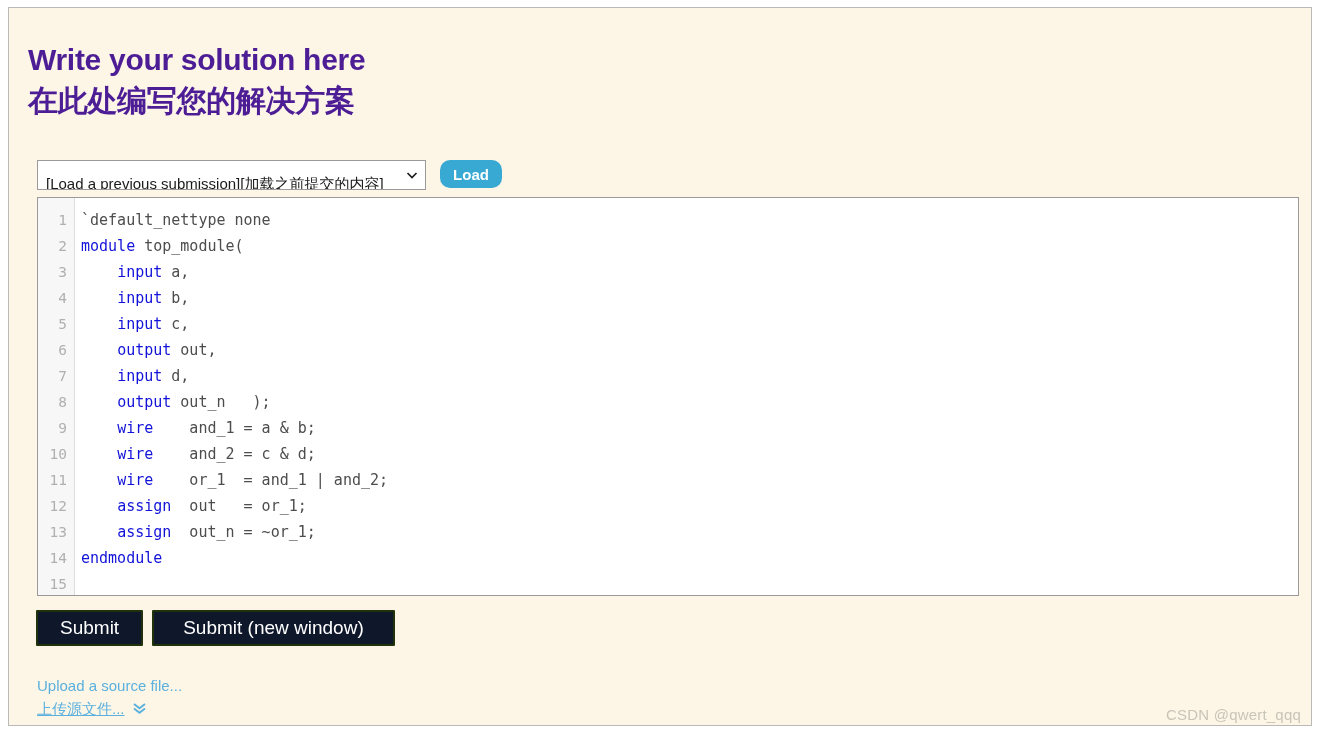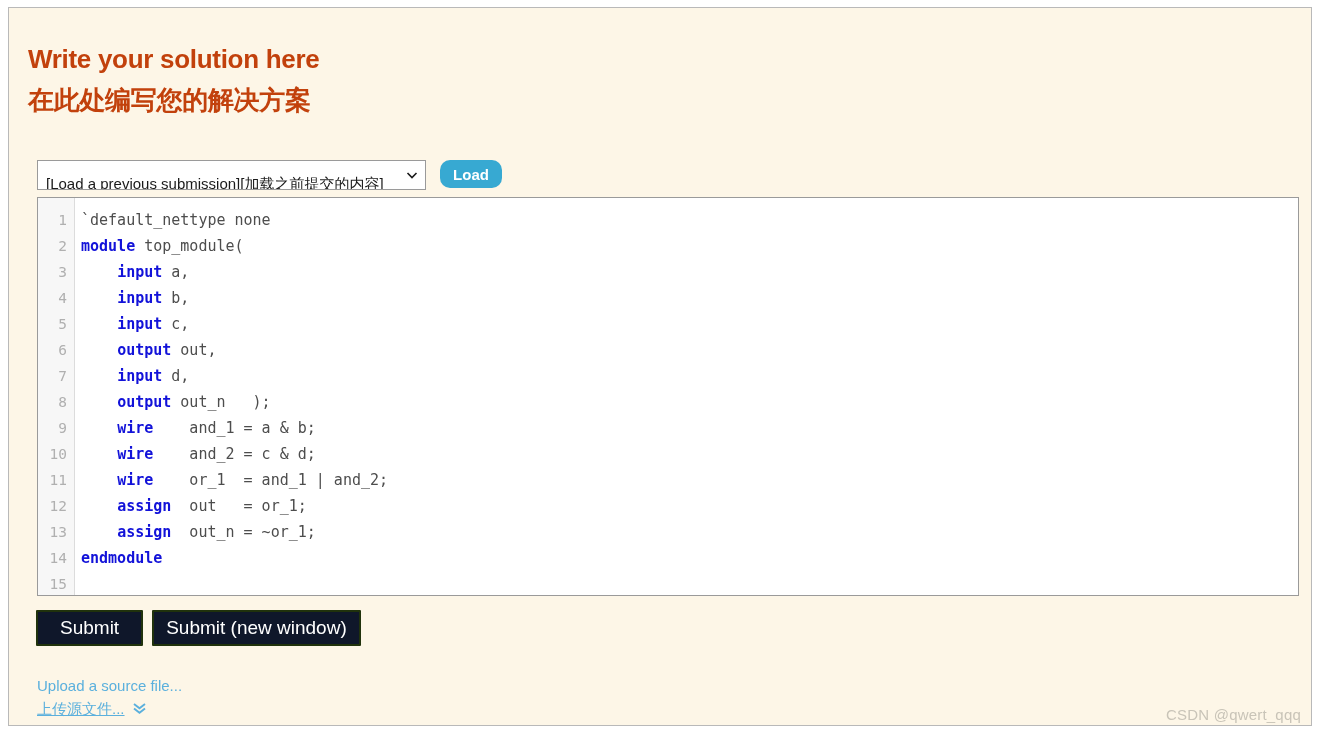--- a/index.html
+++ b/index.html
@@ -34,23 +34,23 @@
     box-sizing: border-box;
     overflow: hidden;
   }
 
   
   #heading {
     position: absolute;
     left: 19px;
     top: 31px;
     width: 900px;
-    color: #c2410c;
+    color: #4c1d95;
     font-weight: bold;
-    font-size: 26px;
+    font-size: 30px;
     line-height: 41px;
     letter-spacing: -0.3px;
     white-space: nowrap;
   }
   #heading .l2 { display: block; }
 
   
   #load-row {
     position: absolute;
     left: 28px;
@@ -141,21 +141,21 @@
     overflow: hidden;
   }
   #code .cl {
     height: 26px;
     line-height: 26px;
     font-family: "DejaVu Sans Mono", monospace;
     font-size: 15px;
     color: #4d4d4d;
     white-space: pre;
   }
-  #code .kw { color: #1212d9; font-weight: bold; }
+  #code .kw { color: #1212d9; font-weight: normal; }
 
   
   #buttons {
     position: absolute;
     left: 27px;
     top: 602px;
     display: flex;
     gap: 9px;
   }
   .btn-submit {
@@ -166,21 +166,21 @@
     font-family: "Liberation Sans", sans-serif;
     height: 36px;
     padding: 0 22px;
     display: flex;
     align-items: center;
     justify-content: center;
     cursor: pointer;
     box-sizing: border-box;
     border-radius: 1px;
   }
-  .btn-submit.wide { padding: 0 12px; }
+  .btn-submit.wide { padding: 0 29px; }
 
   
   #uploads {
     position: absolute;
     left: 28px;
     top: 666px;
   }
   #uploads a {
     display: block;
     color: #5bb0dd;

